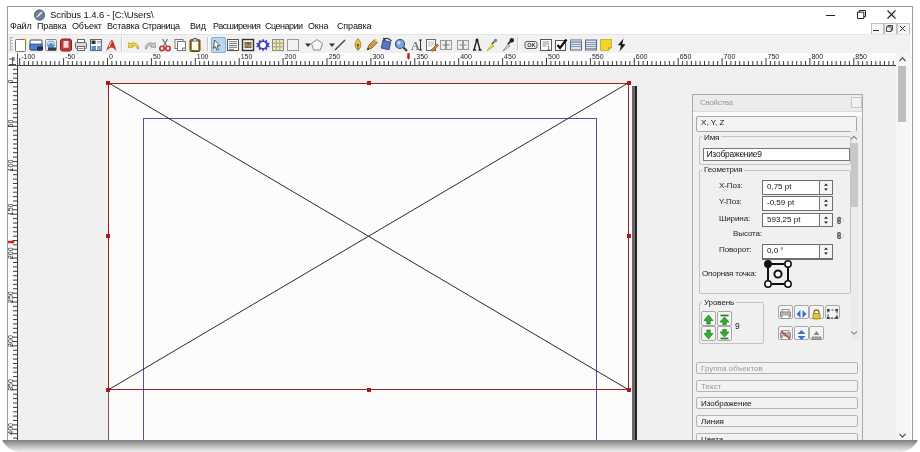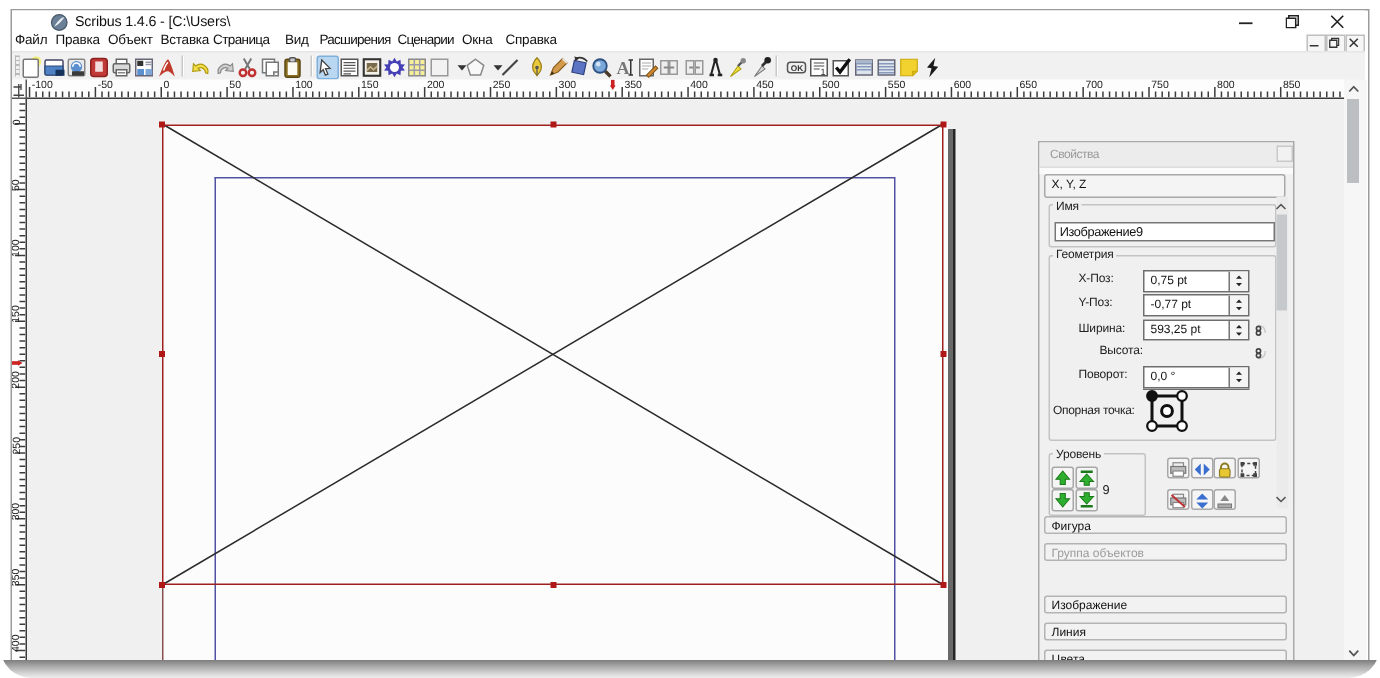--- a/index.html
+++ b/index.html
@@ -626,21 +626,21 @@
       <div class="rowlbl" style="top:86px;">X-Поз:</div>
       <div class="spin" style="left:69px;top:85px;">
         <span class="spintxt">0,75 pt</span>
         <span class="spinbtn"><svg width="12" height="12">
             <path d="M6 2.6 L8 4.8 L4 4.8 Z" fill="#222"></path>
             <path d="M6 9.8 L8 7.6 L4 7.6 Z" fill="#222"></path>
           </svg></span>
       </div>
       <div class="rowlbl" style="top:102px;">Y-Поз:</div>
       <div class="spin" style="left:69px;top:101px;">
-        <span class="spintxt">-0,77 pt</span>
+        <span class="spintxt">-0,59 pt</span>
         <span class="spinbtn"><svg width="12" height="12">
             <path d="M6 2.6 L8 4.8 L4 4.8 Z" fill="#222"></path>
             <path d="M6 9.8 L8 7.6 L4 7.6 Z" fill="#222"></path>
           </svg></span>
       </div>
       <div class="rowlbl" style="top:118.5px;">Ширина:</div>
       <div class="spin" style="left:69px;top:117.5px;">
         <span class="spintxt">593,25 pt</span>
         <span class="spinbtn"><svg width="12" height="12">
             <path d="M6 2.6 L8 4.8 L4 4.8 Z" fill="#222"></path>
@@ -731,21 +731,21 @@
           <path d="M6.5 2 L9.5 6 L3.5 6 Z" fill="#888"></path>
         </svg></div>
       <div class="abs" style="left:157.5px;top:36px;width:8px;height:208px;background:#ebebeb;"></div>
       <svg class="abs" style="left:157px;top:40px;" width="8" height="6">
         <path d="M1 4.3 L4 1.4 L7 4.3" stroke="#555" stroke-width="1" fill="none"></path>
       </svg>
       <svg class="abs" style="left:157px;top:235px;" width="8" height="6">
         <path d="M1 1.4 L4 4.3 L7 1.4" stroke="#555" stroke-width="1" fill="none"></path>
       </svg>
       <div class="abs" style="left:158px;top:48px;width:7px;height:64px;background:#c6c9cb;"></div>
-      <div class="secbtn" style="top:249px;color:#111;">Фигура</div>
       <div class="secbtn" style="top:266.8px;color:#9b9b9b;">Группа объектов</div>
+      <div class="secbtn" style="top:284.6px;color:#9b9b9b;">Текст</div>
       <div class="secbtn" style="top:302.4px;color:#111;">Изображение</div>
       <div class="secbtn" style="top:320.2px;color:#111;">Линия</div>
       <div class="secbtn" style="top:338px;color:#111;">Цвета</div>
     </div>
 
   <div class="abs" style="left:0;top:440px;width:920px;height:12px;background:linear-gradient(#7e7e7e,#a8a8a8 35%,#d6d6d6 75%,#ededed);"></div>
 </div>
 
 </body></html>

